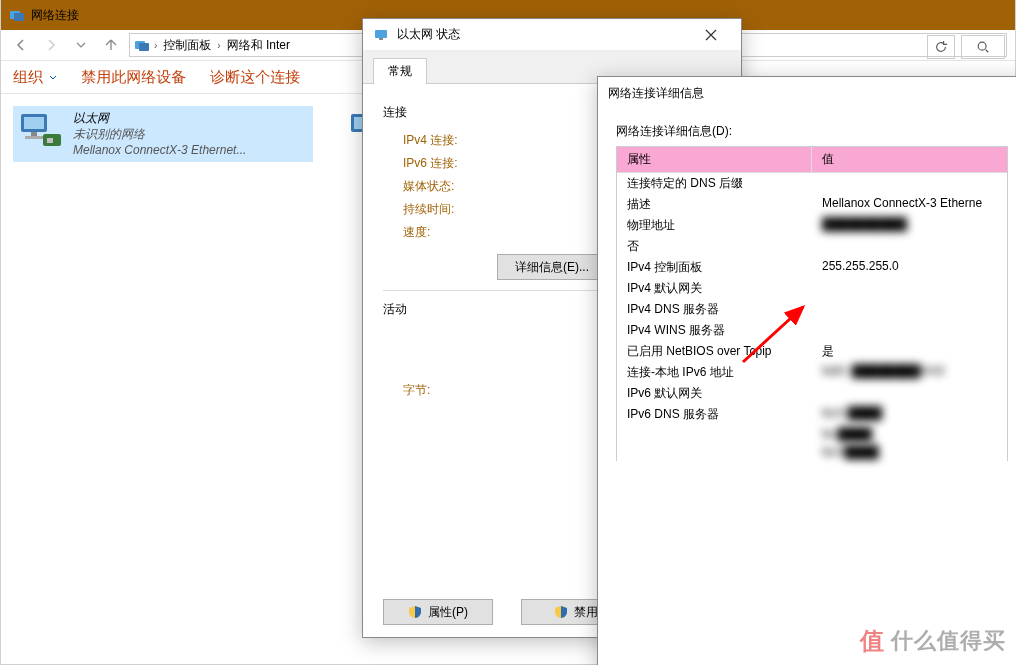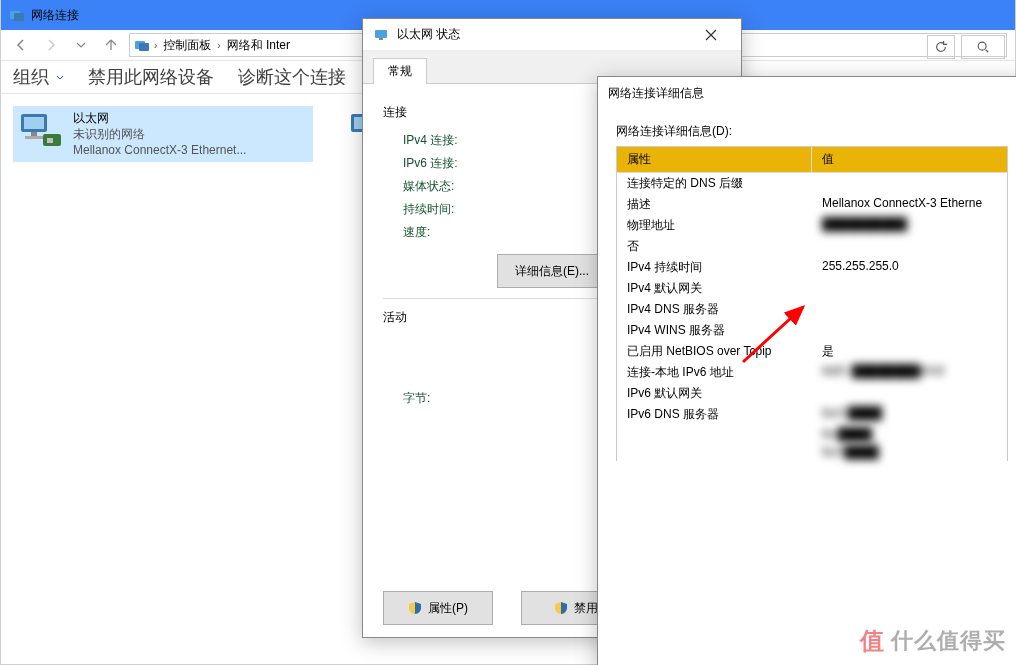--- a/index.html
+++ b/index.html
@@ -20,21 +20,21 @@
     top: 0; left: 0; right: 0; bottom: 0;
     background: #fff;
     border: 1px solid #d0d0d0;
     border-top: none;
   }
   .cp-titlebar {
     height: 30px;
     display: flex;
     align-items: center;
     padding: 0 8px;
-    background: #3b82f6;
+    background: #a16207;
   }
   .cp-title-icon {
     width: 16px; height: 16px;
     margin-right: 6px;
   }
   .cp-title { font-size: 12px; }
   .cp-addr {
     height: 30px;
     display: flex;
     align-items: center;
@@ -68,41 +68,41 @@
   .toolbar {
     height: 34px;
     border-top: 1px solid #e5e5e5;
     border-bottom: 1px solid #e5e5e5;
     display: flex;
     align-items: center;
     padding: 0 12px;
     gap: 24px;
   }
   .toolbar a {
-    color: #404040;
+    color: #c2410c;
     text-decoration: none;
-    font-size: 18px;
+    font-size: 15px;
   }
   .toolbar .dd svg { margin-left:2px; vertical-align:middle;}
   .content {
     padding: 12px;
     display: flex;
     gap: 30px;
   }
   .adapter {
     display: flex;
     gap: 8px;
     padding: 4px;
     width: 300px;
   }
   .adapter.selected {
     background: #cce8ff;
   }
   .adapter-icon { width:48px; height:40px; position:relative;}
-  .adapter-lines div { line-height:16px; white-space:nowrap; overflow:hidden; text-overflow:ellipsis; max-width: 230px;}
+  .adapter-lines div { line-height:16px; white-space:nowrap; overflow:hidden; text-overflow:ellipsis; max-width: 230px; font-style: italic;}
   .adapter-lines .l1 { color:#000; }
   .adapter-lines .l2, .adapter-lines .l3 { color:#555; }
   
   .dlg {
     position: absolute;
     background: #fff;
     border: 1px solid #888;
     box-shadow: 0 4px 20px rgba(0,0,0,0.25);
     margin-left: 12px;
   }
@@ -149,33 +149,33 @@
   .section-label {
     font-size:12px;
     margin-top:6px;
     margin-bottom:8px;
   }
   .kv-row {
     display:flex;
     padding: 3px 0 3px 20px;
     font-size:12px;
   }
-  .kv-row .k { width: 130px; color:#14532d;}
+  .kv-row .k { width: 130px; color:#a16207;}
   .kv-row .v { color:#000;}
   .btn {
     display:inline-flex;
     align-items:center;
     justify-content:center;
     gap:6px;
     min-width: 110px;
     height: 26px;
     background:#e1e1e1;
     border:1px solid #adadad;
     font-size:12px;
-    padding: 16px 10px;
+    padding: 8px 10px;
     text-align: center;
   }
   .btn-row-center { text-align:center; margin: 10px 0;}
   .divider { height:1px; background:#ddd; margin: 10px 0;}
   .activity-send { text-align:right; padding-right:20px;}
   .btn-bar {
     position:absolute; bottom:12px; left:20px;
     display:flex; gap:28px;
   }
   .shield {
@@ -187,21 +187,21 @@
     width: 430px; height: 600px;
   }
   .det-body { padding: 14px 18px;}
   .det-label { font-size:12px; margin-bottom:6px;}
   .det-table {
     border:1px solid #ccc;
     border-bottom:none;
   }
   .det-header {
     display:flex;
-    background:#eab308;
+    background:#f9a8d4;
     border-bottom:1px solid #ddd;
   }
   .det-header > div {
     padding: 4px 10px;
     font-size:12px;
     border-right:1px solid #ddd;
   }
   .det-header .colp { width: 195px;}
   .det-header .colv { flex:1; border-right:none;}
   .det-rows { }
@@ -436,21 +436,21 @@
             <div class="v">Mellanox ConnectX-3 Etherne</div>
           </div>
           <div class="det-row">
             <div class="p">物理地址</div>
             <div class="v blur">██████████</div>
           </div>
           <div class="det-row">
             <div class="v">否</div>
           </div>
           <div class="det-row">
-            <div class="p">IPv4 持续时间</div>
+            <div class="p">IPv4 控制面板</div>
             <div class="v">255.255.255.0</div>
           </div>
           <div class="det-row">
             <div class="p">IPv4 默认网关</div>
             <div class="v"></div>
           </div>
           <div class="det-row">
             <div class="p">IPv4 DNS 服务器</div>
             <div class="v"></div>
           </div>

